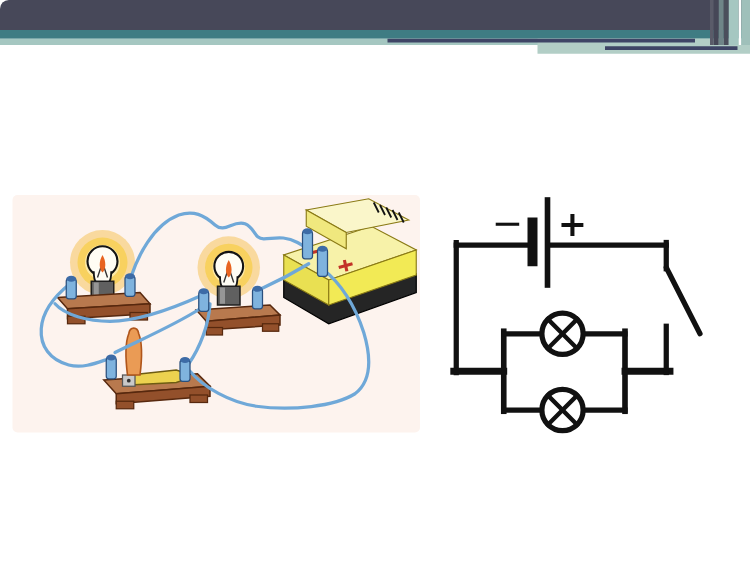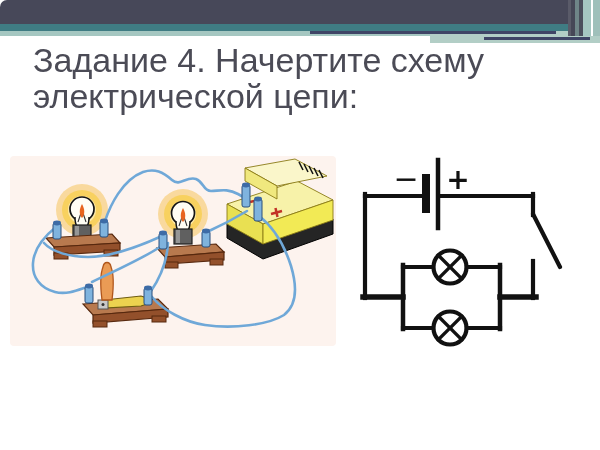--- a/index.html
+++ b/index.html
@@ -45,24 +45,20 @@
   <div class="corner-stripes">
     <div class="cs1"></div>
       <div class="cs2"></div>
       <div class="cs3"></div>
     <div class="cs4"></div>
       <div class="cs5"></div>
       <div class="cs6"></div>
       <div class="cs7"></div>
   </div>
 
-  <div class="title">
-    <div>Задание 4. Начертите схему</div>
-    <div>электрической цепи:</div>
-  </div>
 
   <svg class="scene" width="600" height="450" viewBox="0 0 600 450">
 
     <g>
       <rect x="10" y="156" width="326" height="190" rx="4" fill="#fdf3ee"></rect>
 
       <g>
         <circle cx="82" cy="210" r="26" fill="#f3bb3b" opacity="0.45"></circle>
         <circle cx="82" cy="210" r="20" fill="#f7cf58" opacity="0.9"></circle>
         <circle cx="82" cy="210" r="14" fill="#fdeaa8"></circle>

